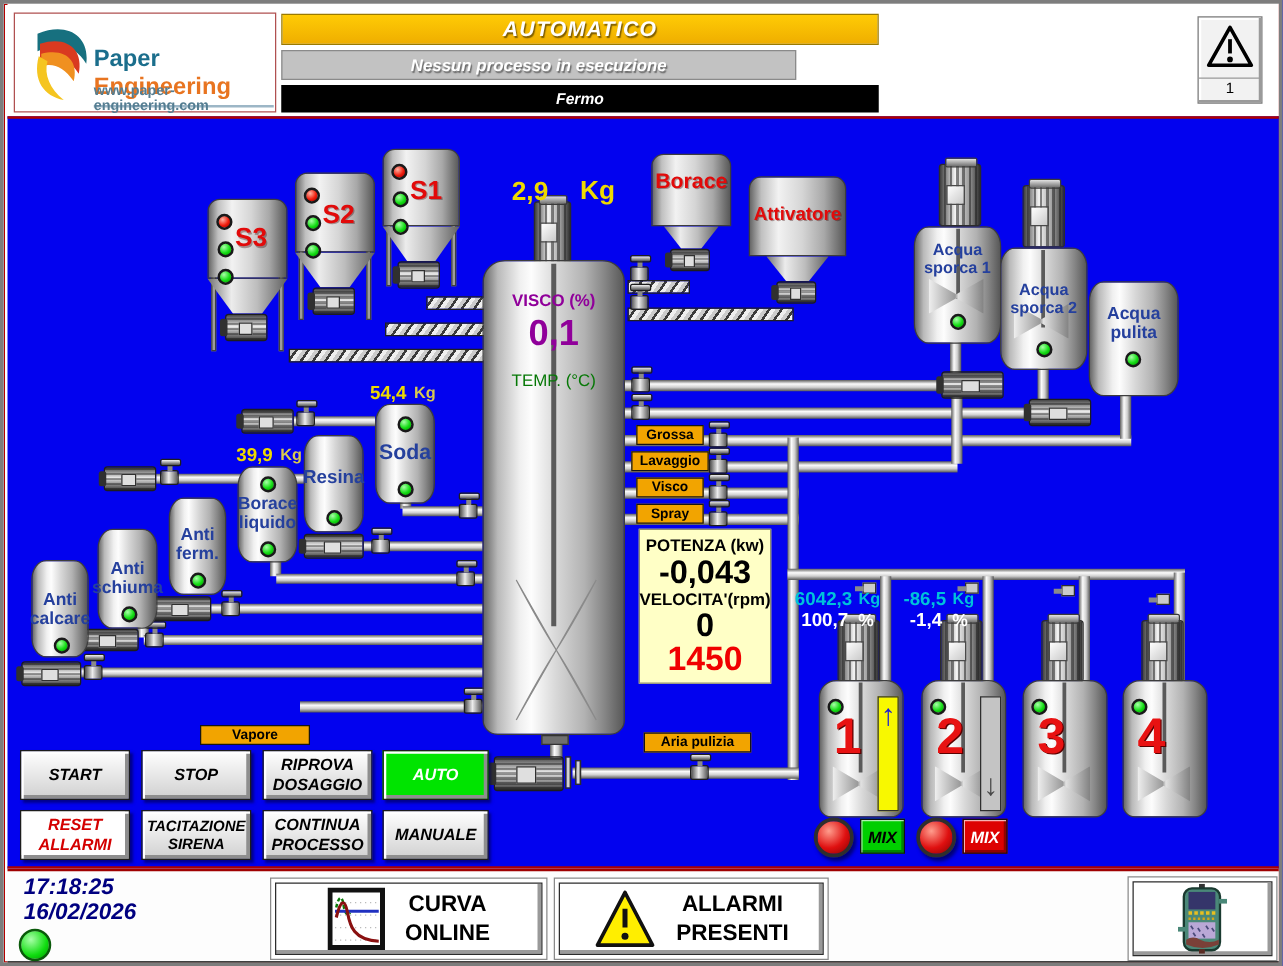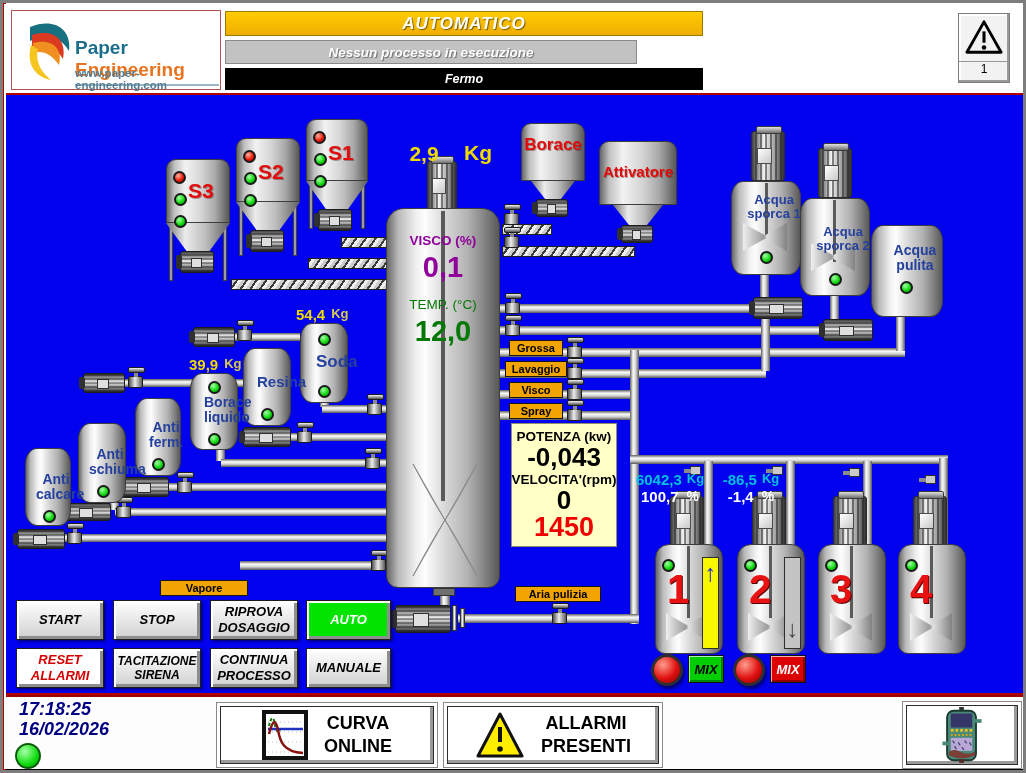--- a/index.html
+++ b/index.html
@@ -49,21 +49,21 @@
   .pushbtn { border-radius:50%; border:3px solid #2e2e2e;
      background:radial-gradient(circle at 35% 30%,#ff9d8d,#df1010 55%,#850000);
      box-shadow:2px 3px 3px rgba(0,0,20,.55); }
   .bowtie { clip-path:polygon(0 0,50% 44%,100% 0,100% 100%,50% 56%,0 100%);
      background:linear-gradient(90deg,#efefef,#9a9a9a 48%,#e2e2e2 54%,#828282); }
   .level-col { border:1px solid #2e2e2e; }
   .arrowtxt { font-weight:bold; font-size:24px; text-align:center; line-height:1; }
   
   .orange-tag { background:#f2a400; border:1px solid #151515; color:#000; font-size:11px;
      font-weight:bold; text-align:center; line-height:14px; }
-  .navlbl { color:#25409d; font-weight:bold; text-align:center; line-height:1.1; font-size:14px;padding-left:16px; }
+  .navlbl { color:#25409d; font-weight:bold; text-align:center; line-height:1.1; font-size:14px; }
   .redlbl { color:#e20a0a; font-weight:bold; text-shadow:1px 1px 0 rgba(60,0,0,.35); }
   .ylwtxt { color:#eeda00; font-weight:bold; }
   .khatxt { color:#d9ca4e; font-weight:bold; }
   .cyantxt { color:#00c2da; font-weight:bold; }
   .whitetxt { color:#ffffff; font-weight:bold; }
   .bignum { color:#e81212; font-weight:bold; font-size:40px; line-height:1; text-shadow:1px 1px 0 #5a0000; }
   .ctr { text-align:center; }
   
   .cbtn { display:flex; flex-direction:column; align-items:center; justify-content:center;
      font-style:italic; font-weight:bold; font-size:13px; line-height:1.2; color:#000; text-align:center;
@@ -235,21 +235,20 @@
     <path d="M44 62 L76 6 Q58 40 44 62 Z" fill="#c2c2c2" stroke="#8a8a8a"></path>
     <path d="M44 62 L12 118 Q30 84 44 62 Z" fill="#cdcdcd" stroke="#8a8a8a"></path>
     <path d="M44 62 L76 118 Q58 84 44 62 Z" fill="#c2c2c2" stroke="#8a8a8a"></path>
   </svg>
   <div class="a" style="left:430px;top:585px;width:22px;height:8px;background:#6f6f6f;border:1px solid #333"></div>
   <div class="a ylwtxt ctr" style="left:398px;top:139px;width:46px;font-size:21px">2,9</div>
   <div class="a ylwtxt ctr" style="left:456px;top:138px;width:38px;font-size:21px">Kg</div>
   <div class="a ctr" style="left:386px;top:230px;width:108px;font-size:13.5px;font-weight:bold;color:#90009a">VISCO (%)</div>
   <div class="a ctr" style="left:386px;top:248px;width:108px;font-size:29px;font-weight:bold;color:#90009a">0,1</div>
   <div class="a ctr" style="left:386px;top:294px;width:108px;font-size:13.5px;font-weight:normal;color:#067806">TEMP. (°C)</div>
-  <div class="a ctr" style="left:386px;top:312px;width:108px;font-size:29px;font-weight:bold;color:#067806">12,0</div>
 
   <div class="a tank" style="left:297px;top:320px;width:48px;height:80px"></div>
   <div class="a led" style="left:315px;top:330px"></div>
   <div class="a led" style="left:315px;top:382px"></div>
   <div class="a navlbl" style="left:297px;top:350px;width:48px;font-size:17px">Soda</div>
   <div class="a" style="left:293px;top:303px;width:70px;display:flex;gap:6px">
     <span class="ylwtxt" style="font-size:15px">54,4</span>
     <span class="khatxt" style="font-size:13px">Kg</span>
   </div>
   <div class="a tank" style="left:240px;top:345px;width:48px;height:78px"></div>

